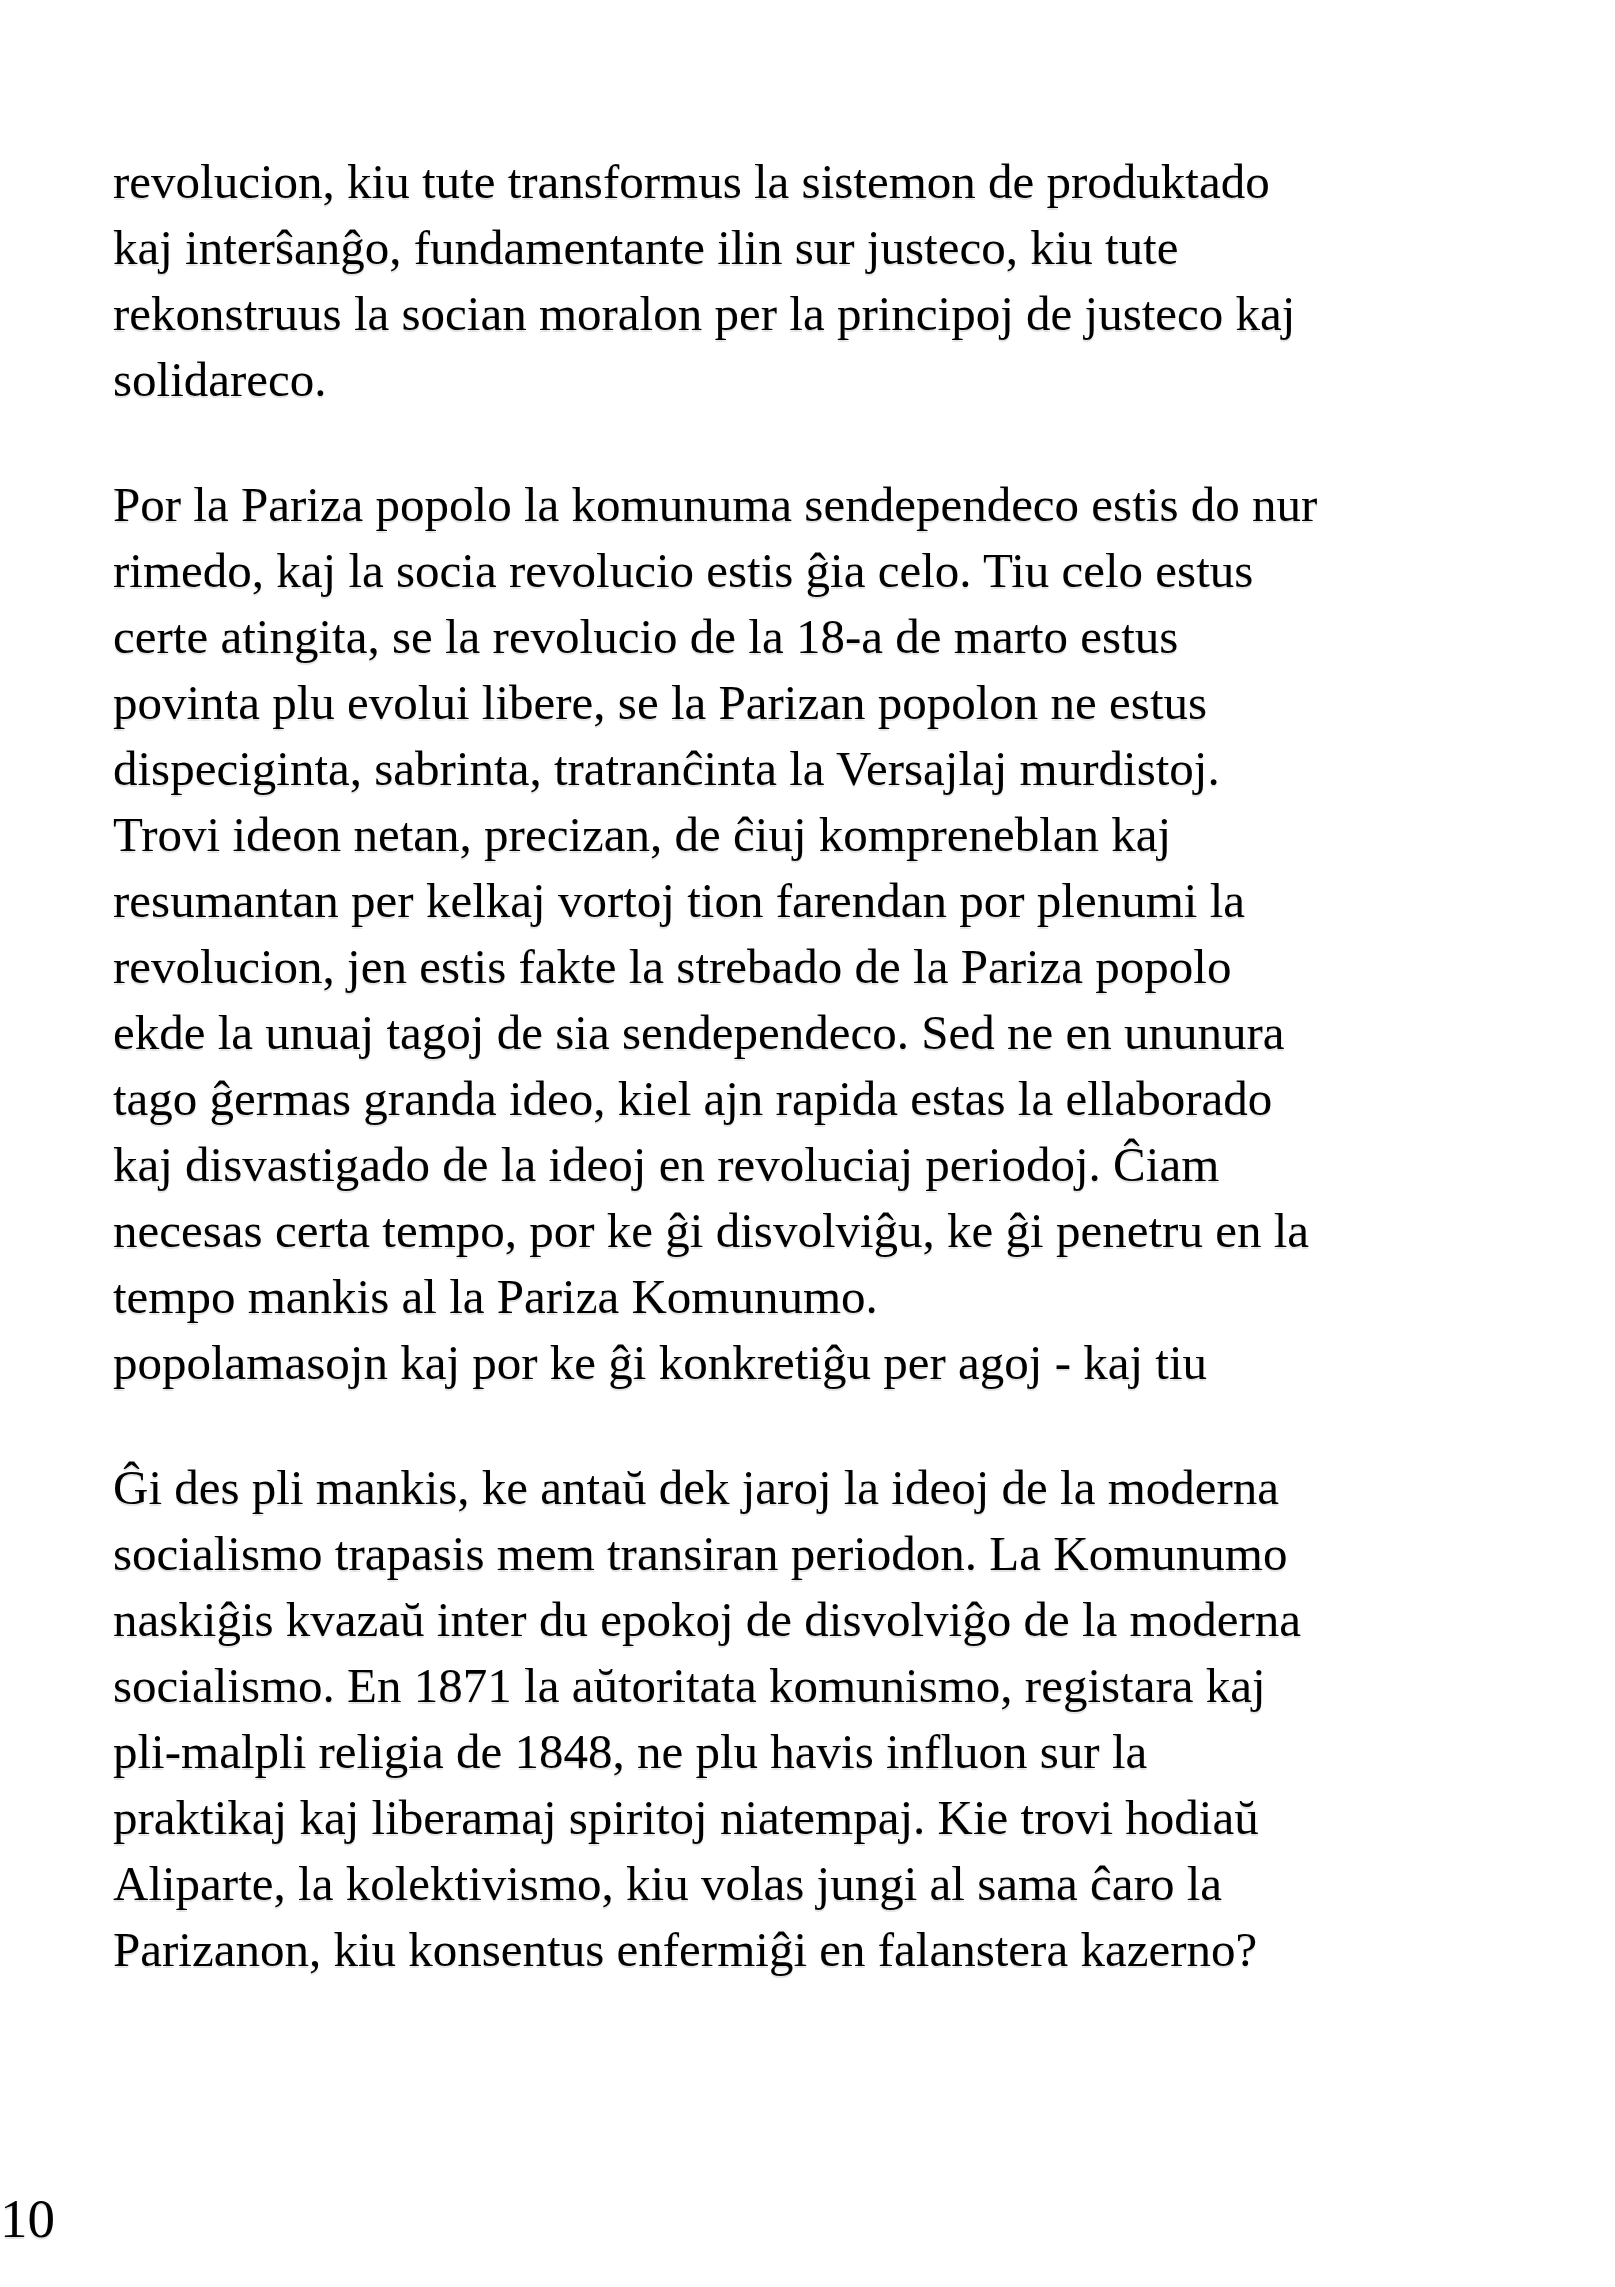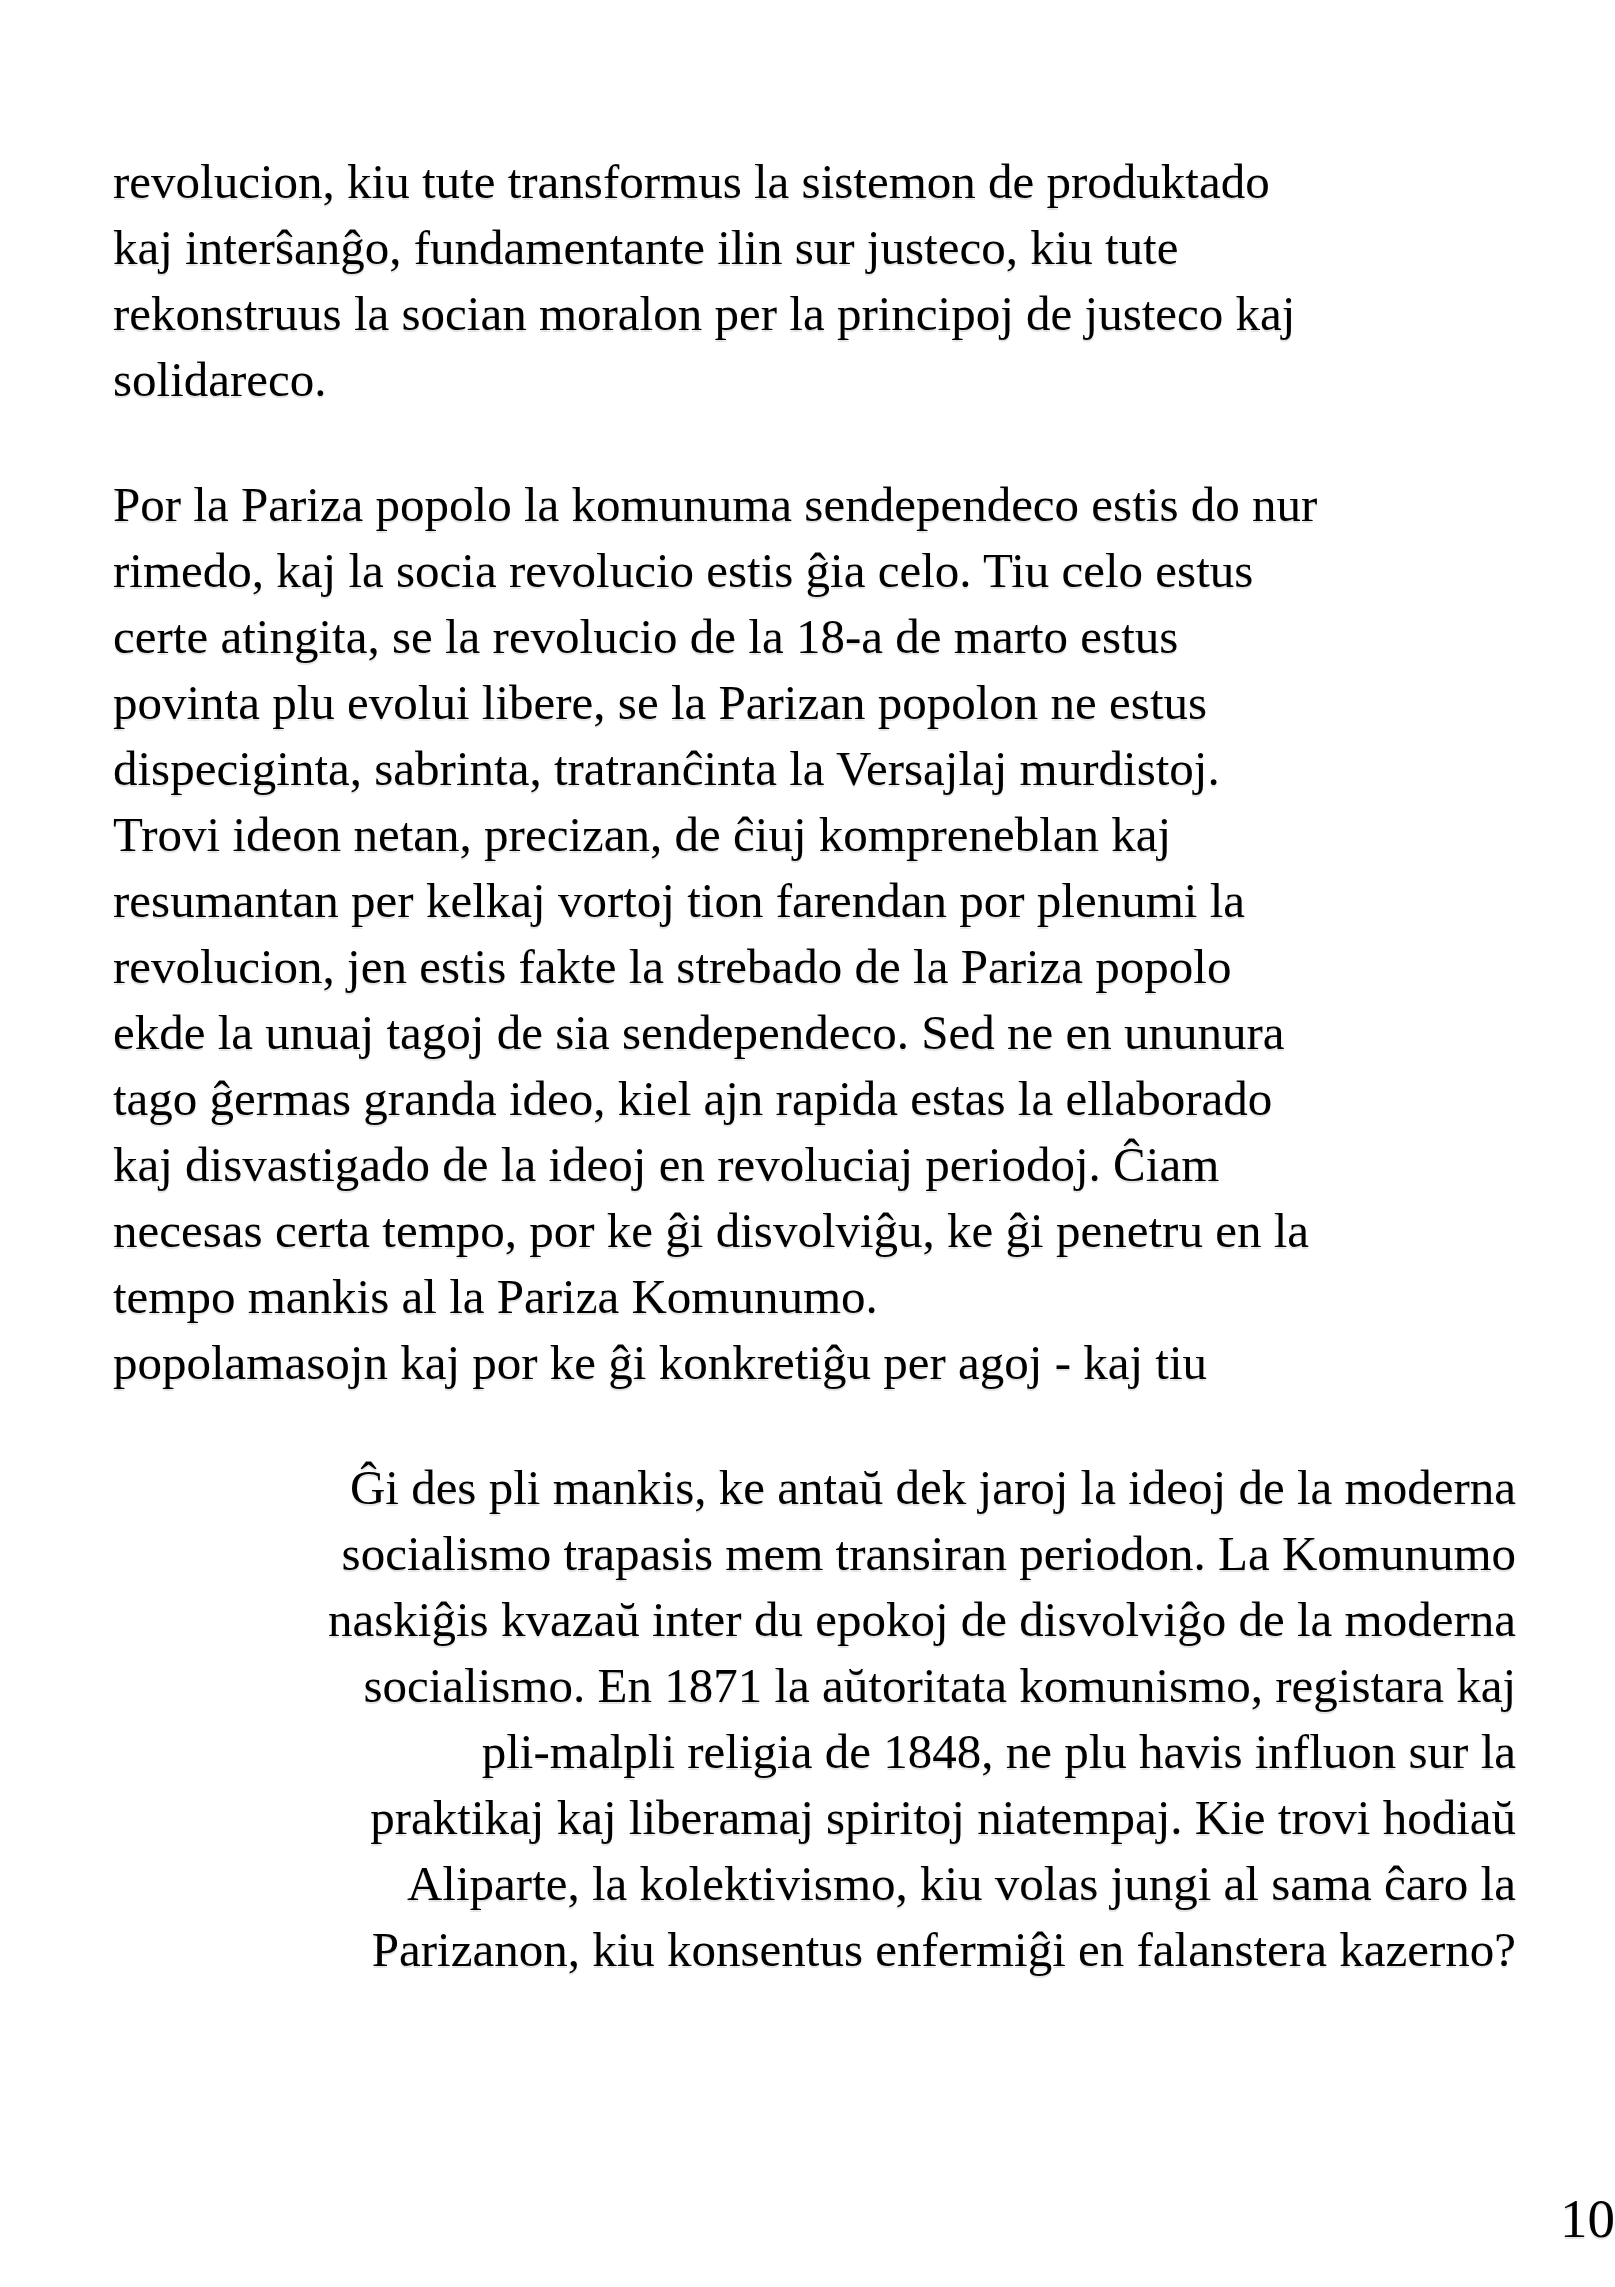--- a/index.html
+++ b/index.html
@@ -28,31 +28,30 @@
     top: 149px;
     width: 1403px;
     font-size: 49px;
     line-height: 66px;
   }
   .paragraph {
     margin: 0 0 59px 0;
   }
   .paragraph:last-child {
     margin-bottom: 1px;
-    text-align: right;
   }
   .line {
     white-space: nowrap;
   }
   .page-number {
     position: absolute;
     left: 0;
     top: 2186px;
     width: 1615px;
-    text-align: right;
+    text-align: left;
     font-size: 55px;
     line-height: 66px;
   }
 </style>
 </head>
 <body>
 
 <div class="page">
   <div class="text-block">
       <div class="paragraph">

